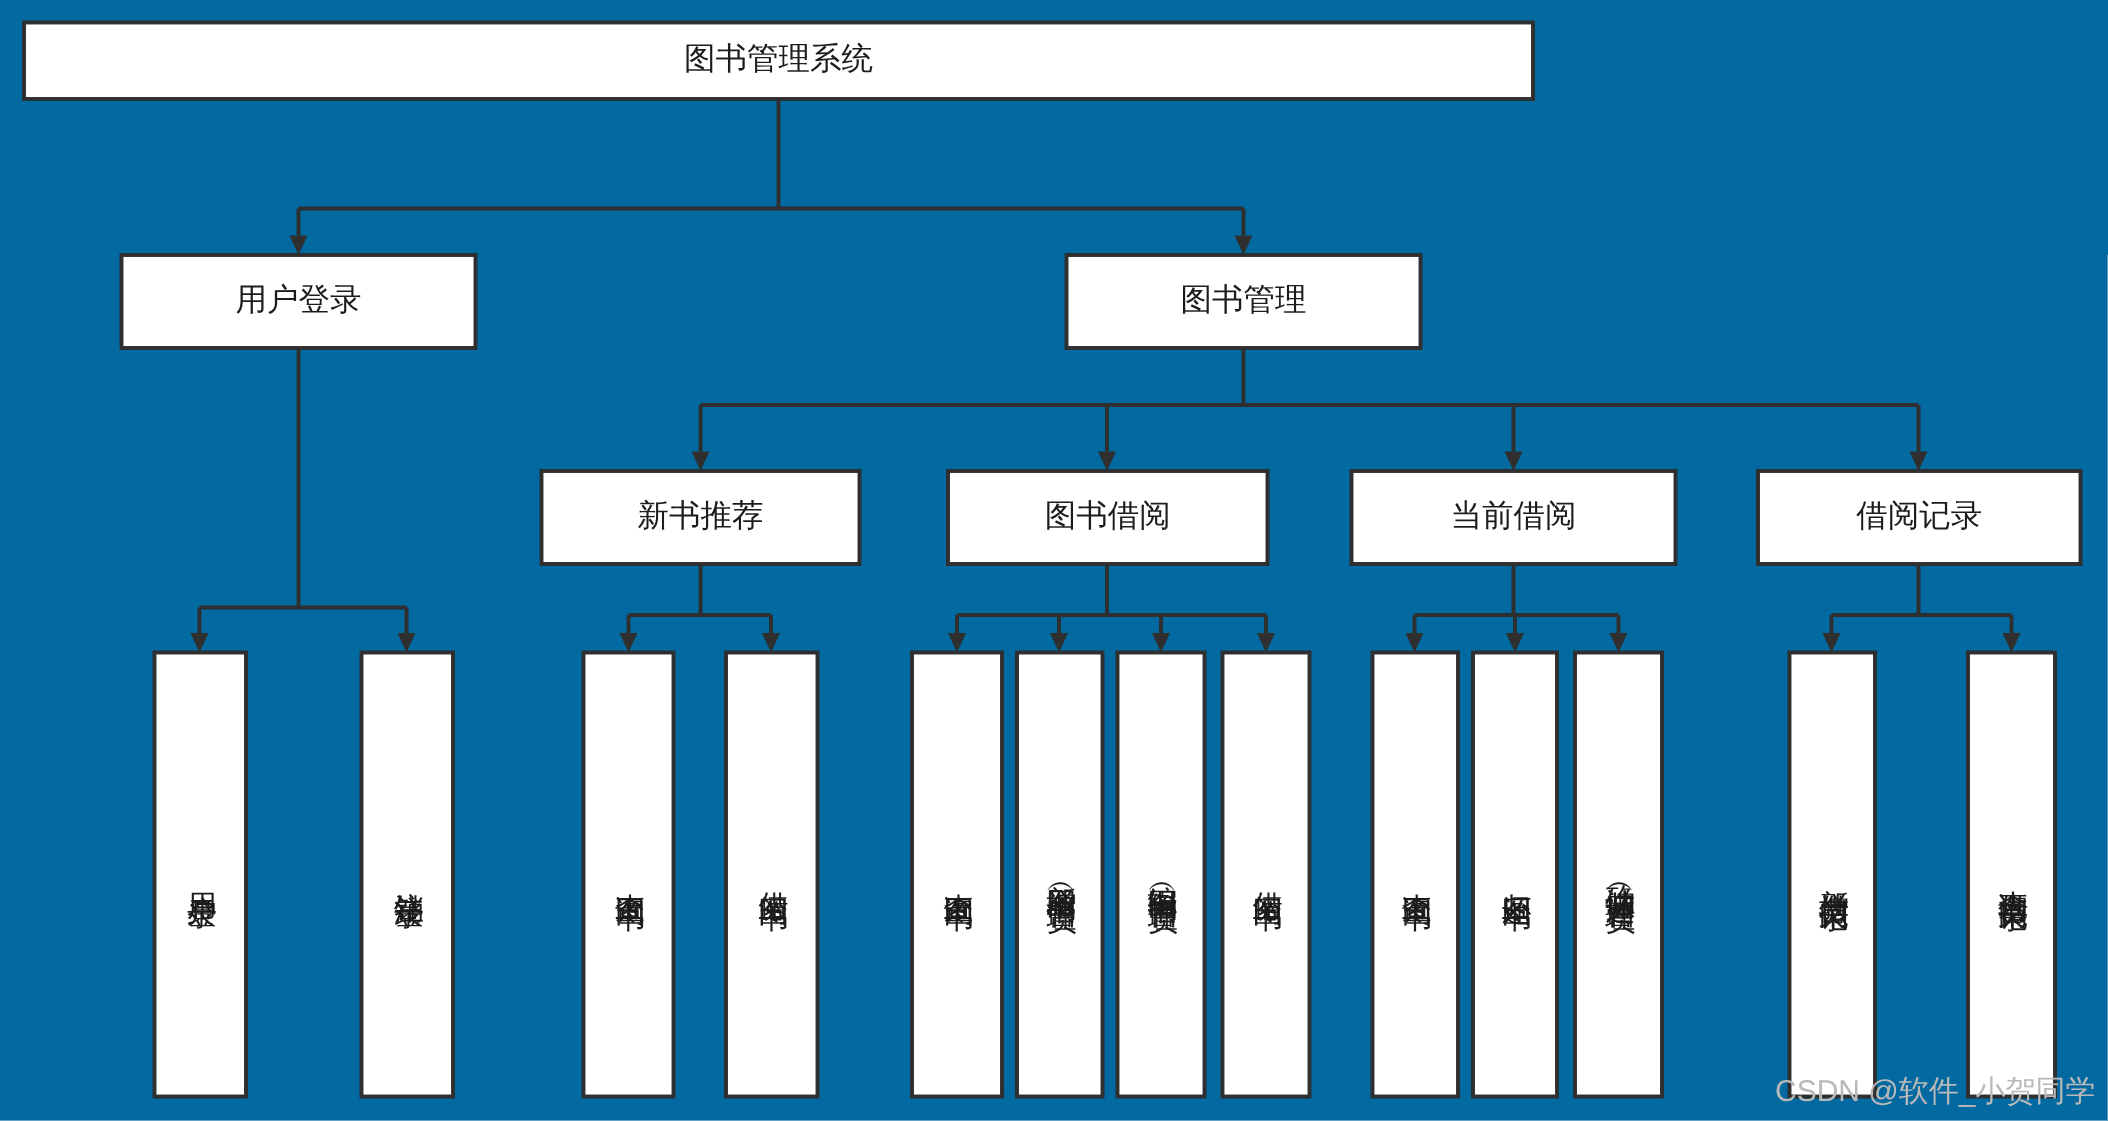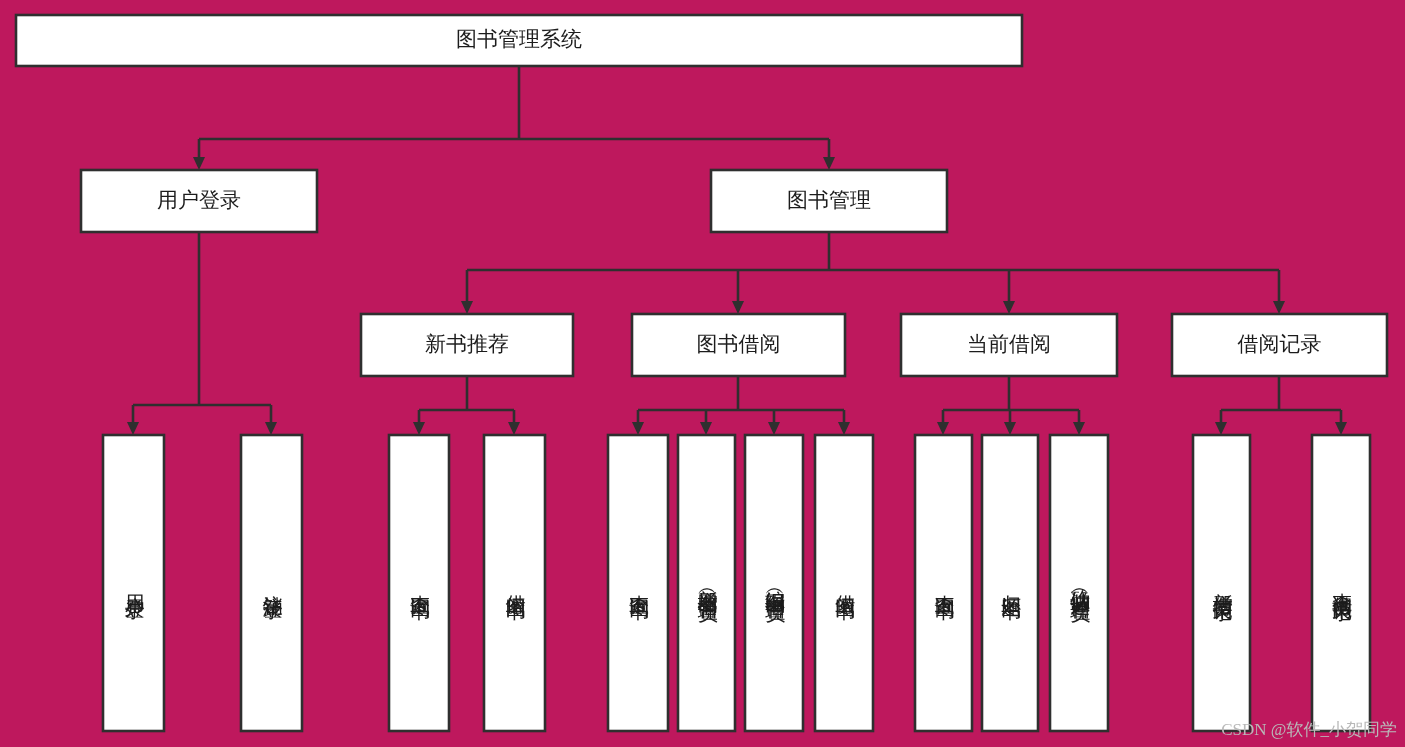--- a/index.html
+++ b/index.html
@@ -11,21 +11,21 @@
   body {
     width: 1405px;
     height: 747px;
     overflow: hidden;
     font-family: "Liberation Sans", "DejaVu Sans", sans-serif;
   }
   #diagram-root {
     position: relative;
     width: 1405px;
     height: 747px;
-    background: #be185d;
+    background: #0369a1;
     text-align: right;
   }
   svg.diagram-canvas {
     position: absolute;
     left: 0;
     top: 0;
     width: 1405px;
     height: 747px;
     display: block;
   }
@@ -56,23 +56,23 @@
     stroke-linecap: butt;
   }
   .arrow-head {
     fill: #2f2f2f;
     stroke: none;
   }
   .watermark-text {
     position: absolute;
     right: 8px;
     bottom: 6px;
-    font-size: 17px;
+    font-size: 20px;
     color: #b9b9b9;
-    font-family: Liberation Serif, serif;
+    font-family: Liberation Sans, sans-serif;
     white-space: nowrap;
     user-select: none;
     margin-top: 29px;
   }
 </style>
 </head>
 <body>
 
 <div id="diagram-root">
   <svg class="diagram-canvas" viewBox="0 0 1405 747">

